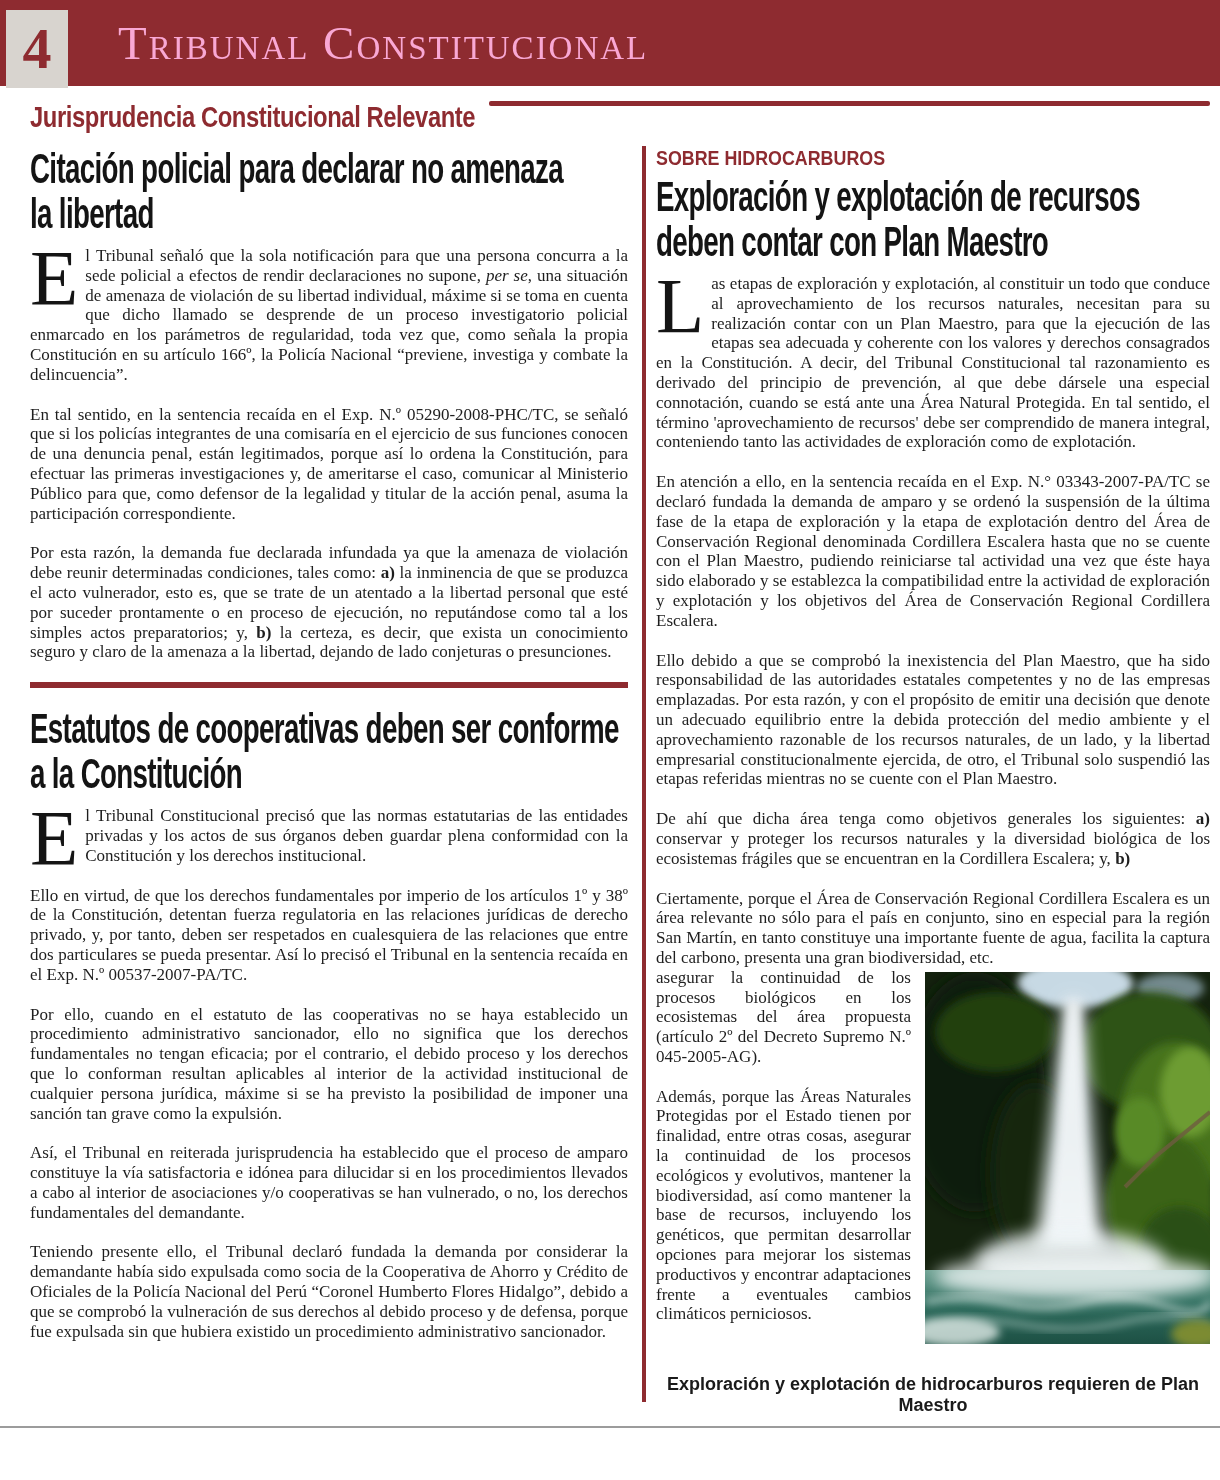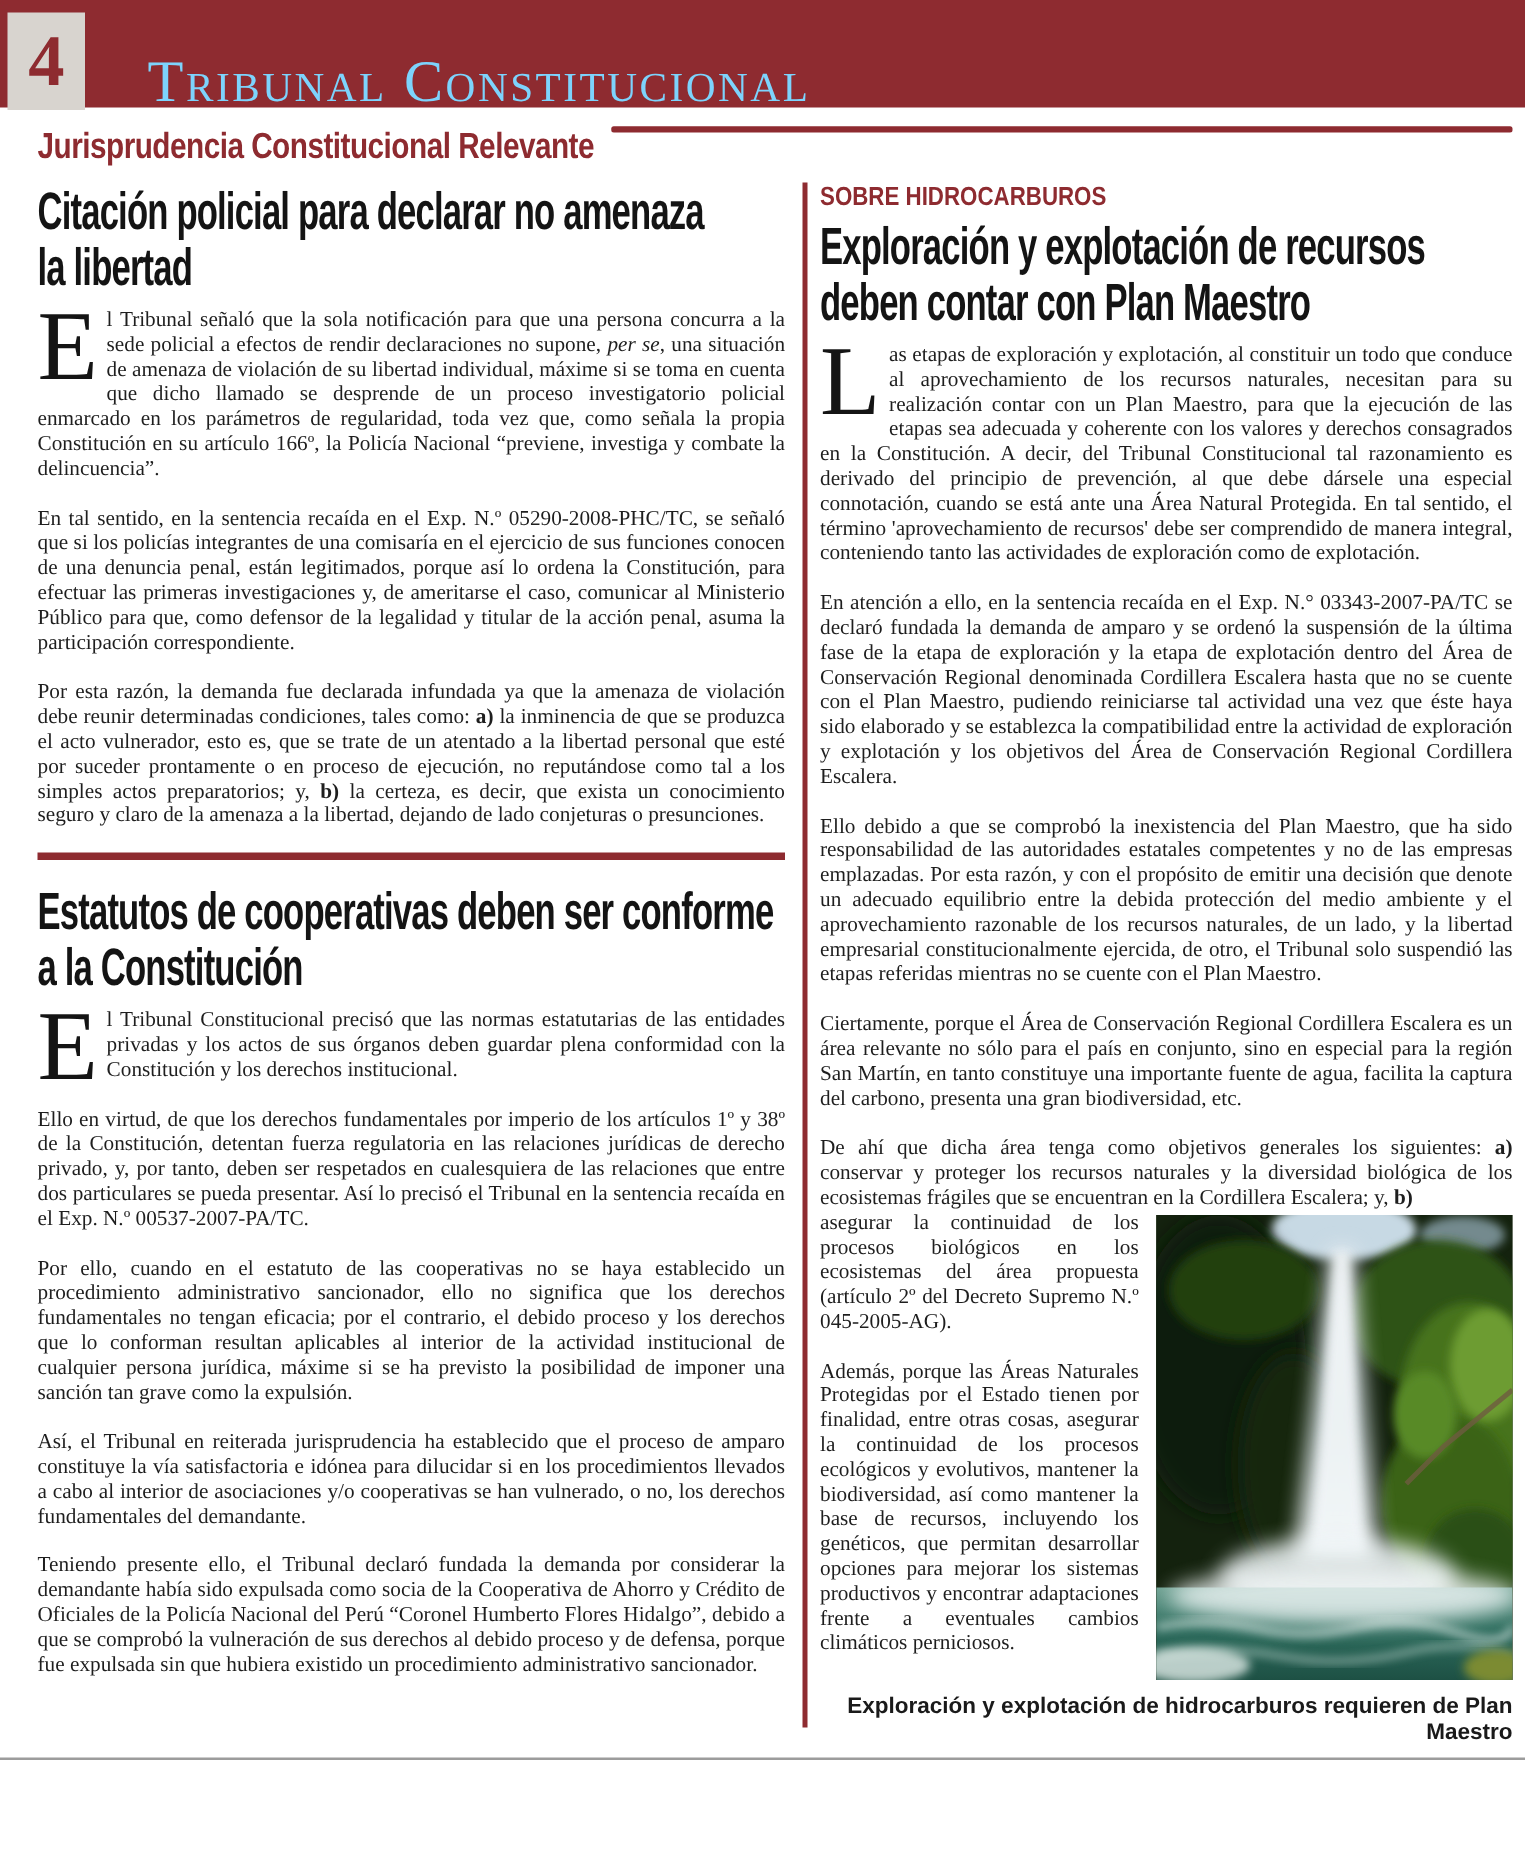--- a/index.html
+++ b/index.html
@@ -27,27 +27,26 @@
     font-weight: bold;
     font-size: 58px;
     color: #8e2b30;
     line-height: 1;
   }
   .masthead-title {
     position: absolute;
     left: 118px; top: 0; right: 10px;
     height: 86px;
     display: flex; align-items: center;
-    color: #7dd3fc;
+    color: #f9a8d4;
     font-family: "Liberation Serif", serif;
     font-variant: small-caps;
     font-size: 47px;
     letter-spacing: 2px;
     white-space: nowrap;
-    margin-top: 23px;
   }
   
   .section-row {
     display: flex;
     align-items: flex-start;
     margin: 15px 10px 8px 30px;
   }
   .section-heading {
     display: inline-block;
     white-space: nowrap;
@@ -129,22 +128,22 @@
     height: 372px;
     margin: 4px 0 6px 14px;
     background: #16240f;
   }
   .clear { clear: both; }
   .caption {
     font-family: "Liberation Sans", sans-serif;
     font-weight: bold;
     font-size: 18px;
     color: #1a1a1a;
-    text-align: right;
-    margin-top: 4px;
+    text-align: center;
+    margin-top: 24px;
   }
   
   .bottom-rule {
     height: 2px;
     background: #9c9c9c;
     margin-top: 10px;
   }
   b { font-weight: bold; }
   i { }
 </style>
@@ -205,22 +204,22 @@
       <span class="kicker" style="transform: scaleX(0.85); transform-origin: 0px 50%; margin-right: -40.5px;">SOBRE HIDROCARBUROS</span><br>
       <span class="headline" style="transform: scaleX(0.66); transform-origin: 0px 50%; margin-right: -249.22px;">
         <div>Exploración y explotación de recursos</div>
         <div>deben contar con Plan Maestro</div>
       </span>
       <p class="body">
         <span class="dropcap">L</span><span>as etapas de exploración y explotación, al constituir un todo que conduce al aprovechamiento de los recursos naturales, necesitan para su realización contar con un Plan Maestro, para que la ejecución de las etapas sea adecuada y coherente con los valores y derechos consagrados en la Constitución. A decir, del Tribunal Constitucional tal razonamiento es derivado del principio de prevención, al que debe dársele una especial connotación, cuando se está ante una Área Natural Protegida. En tal sentido, el término 'aprovechamiento de recursos' debe ser comprendido de manera integral, conteniendo tanto las actividades de exploración como de explotación.</span>
       </p>
       <p class="body">En atención a ello, en la sentencia recaída en el Exp. N.° 03343-2007-PA/TC se declaró fundada la demanda de amparo y se ordenó la suspensión de la última fase de la etapa de exploración y la etapa de explotación dentro del Área de Conservación Regional denominada Cordillera Escalera hasta que no se cuente con el Plan Maestro, pudiendo reiniciarse tal actividad una vez que éste haya sido elaborado y se establezca la compatibilidad entre la actividad de exploración y explotación y los objetivos del Área de Conservación Regional Cordillera Escalera.</p>
       <p class="body">Ello debido a que se comprobó la inexistencia del Plan Maestro, que ha sido responsabilidad de las autoridades estatales competentes y no de las empresas emplazadas. Por esta razón, y con el propósito de emitir una decisión que denote un adecuado equilibrio entre la debida protección del medio ambiente y el aprovechamiento razonable de los recursos naturales, de un lado, y la libertad empresarial constitucionalmente ejercida, de otro, el Tribunal solo suspendió las etapas referidas mientras no se cuente con el Plan Maestro.</p>
+      <p class="body">De ahí que dicha área tenga como objetivos generales los siguientes: <b>a)</b> conservar y proteger los recursos naturales y la diversidad biológica de los ecosistemas frágiles que se encuentran en la Cordillera Escalera; y, <b>b)</b></p>
       <p class="body">Ciertamente, porque el Área de Conservación Regional Cordillera Escalera es un área relevante no sólo para el país en conjunto, sino en especial para la región San Martín, en tanto constituye una importante fuente de agua, facilita la captura del carbono, presenta una gran biodiversidad, etc.</p>
-      <p class="body">De ahí que dicha área tenga como objetivos generales los siguientes: <b>a)</b> conservar y proteger los recursos naturales y la diversidad biológica de los ecosistemas frágiles que se encuentran en la Cordillera Escalera; y, <b>b)</b></p>
 
       
       <div class="photo">
         <svg width="285" height="372" viewBox="0 0 285 372" xmlns="http://www.w3.org/2000/svg">
           <defs>
             <filter id="b1" x="-40%" y="-40%" width="180%" height="180%">
                 <feGaussianBlur stdDeviation="4"></feGaussianBlur>
               </filter>
             <filter id="b2" x="-60%" y="-60%" width="220%" height="220%">
                 <feGaussianBlur stdDeviation="8"></feGaussianBlur>

